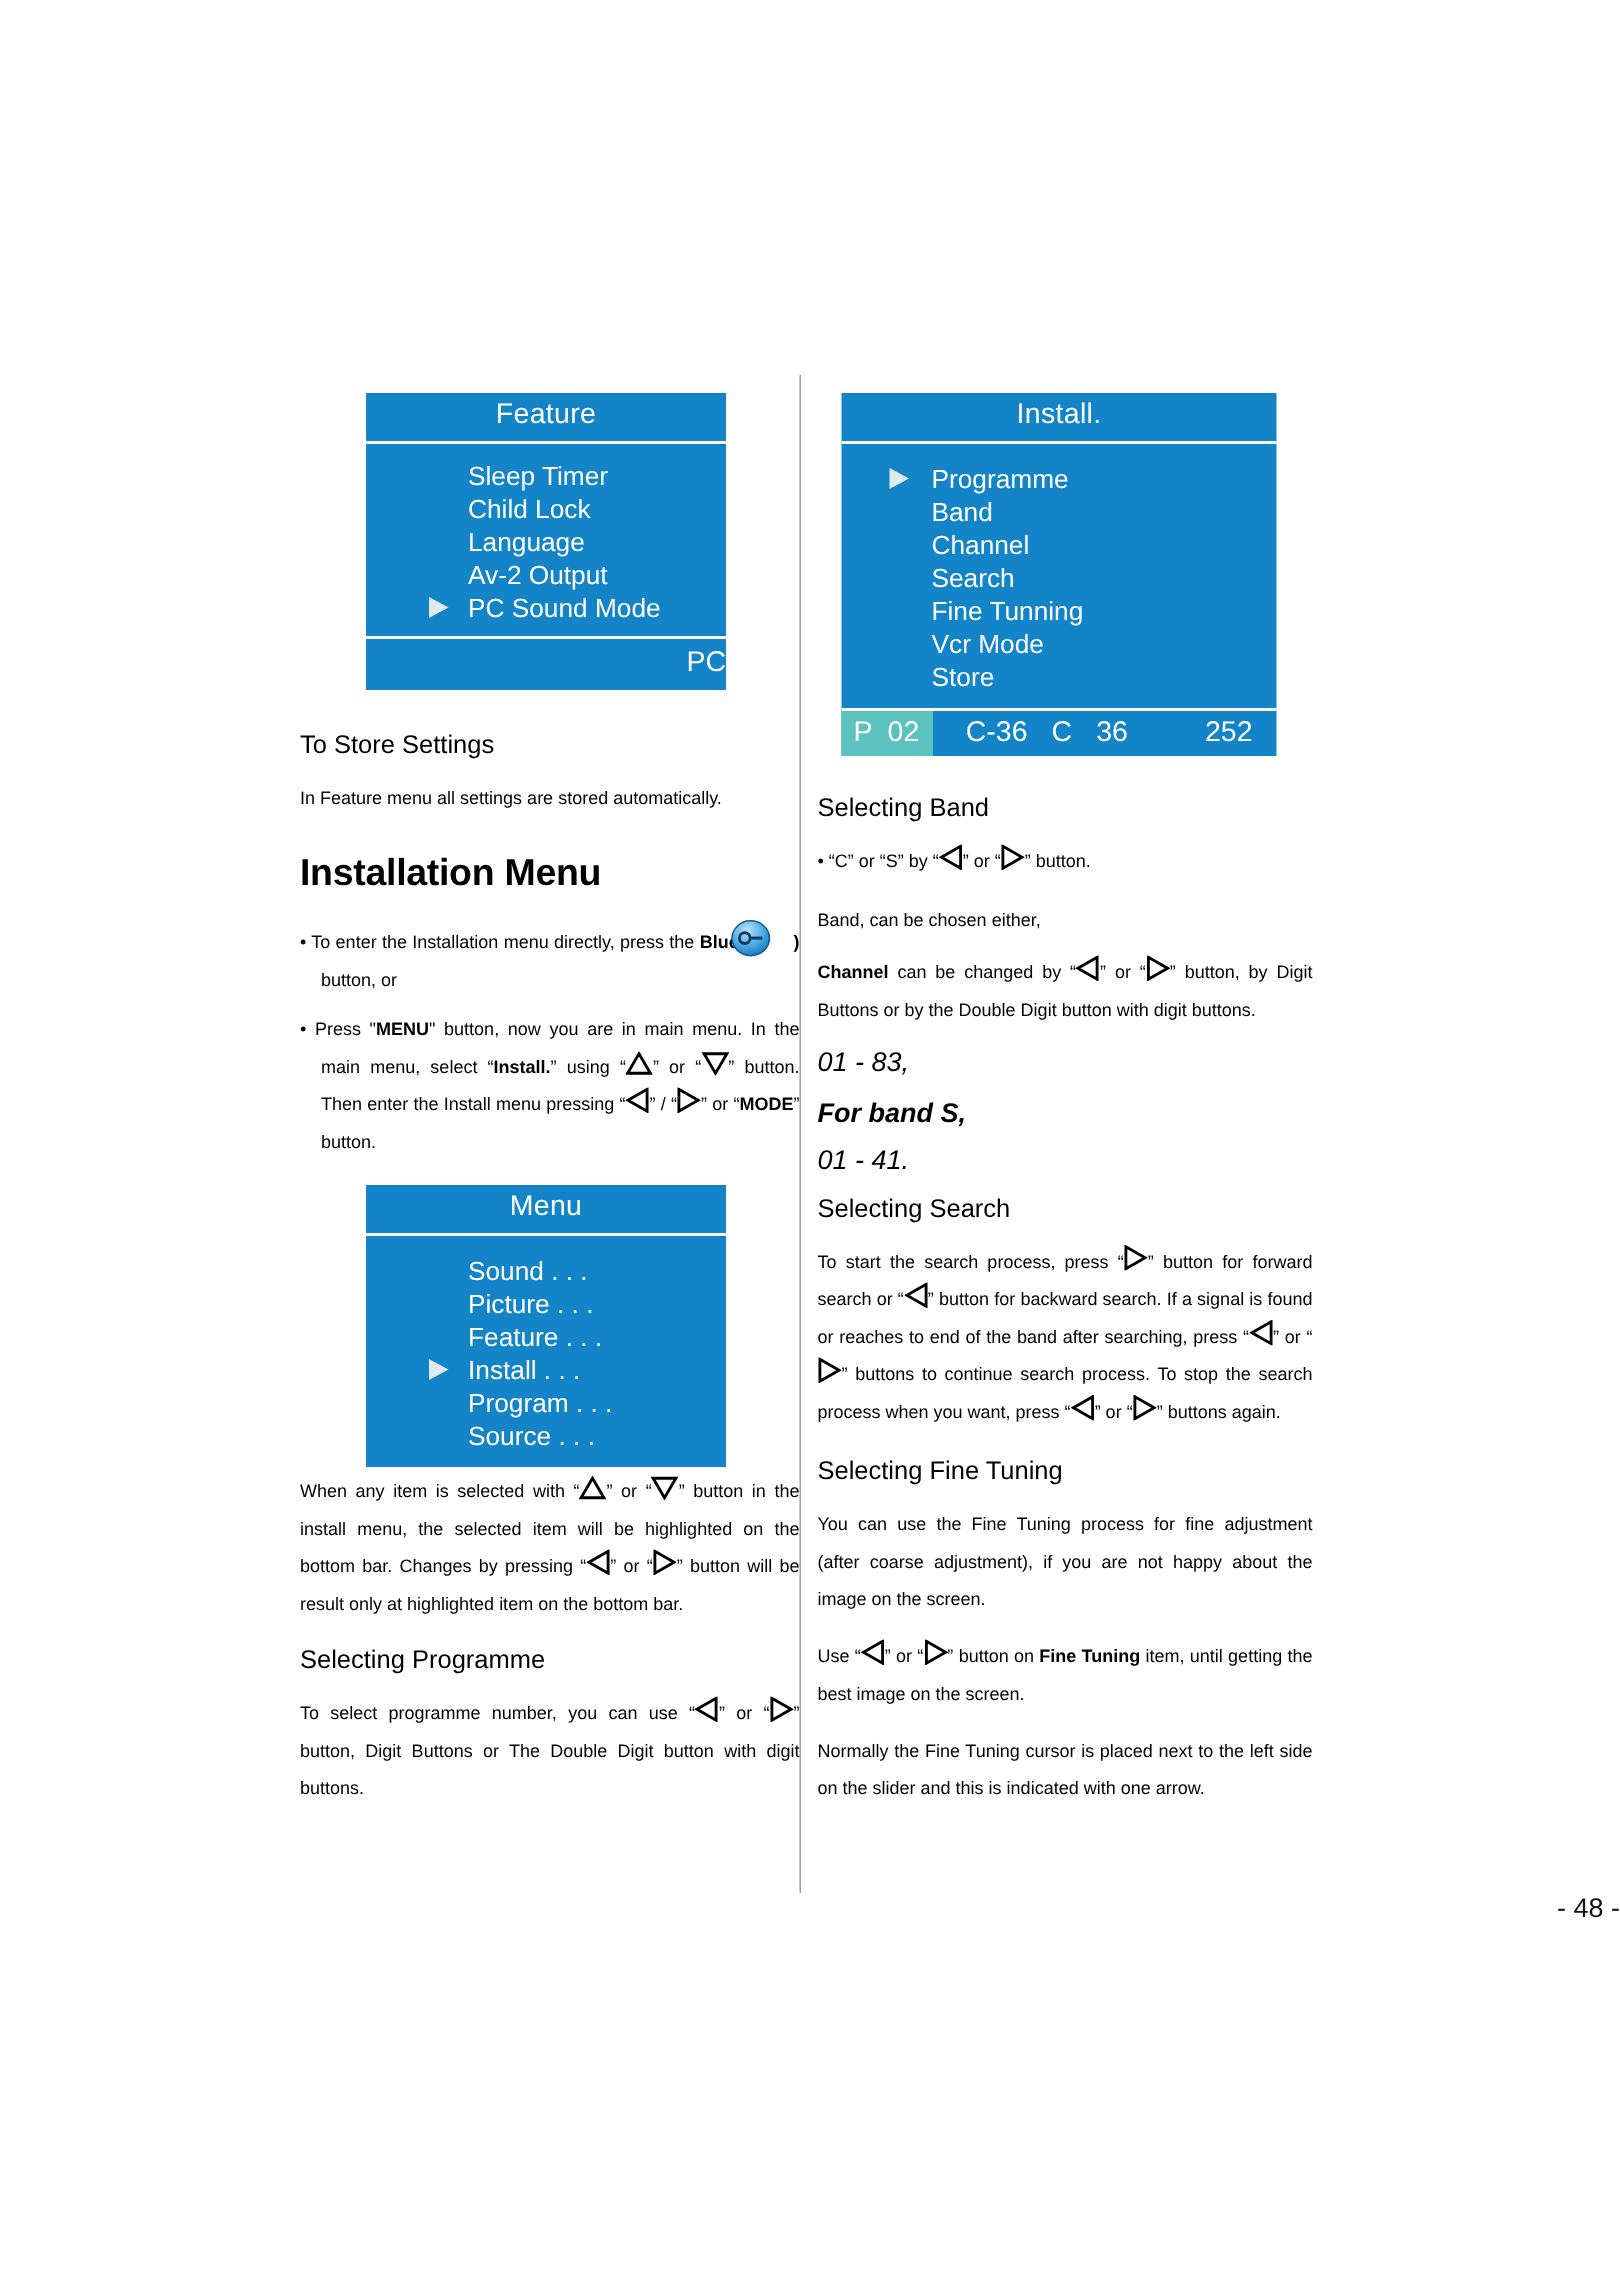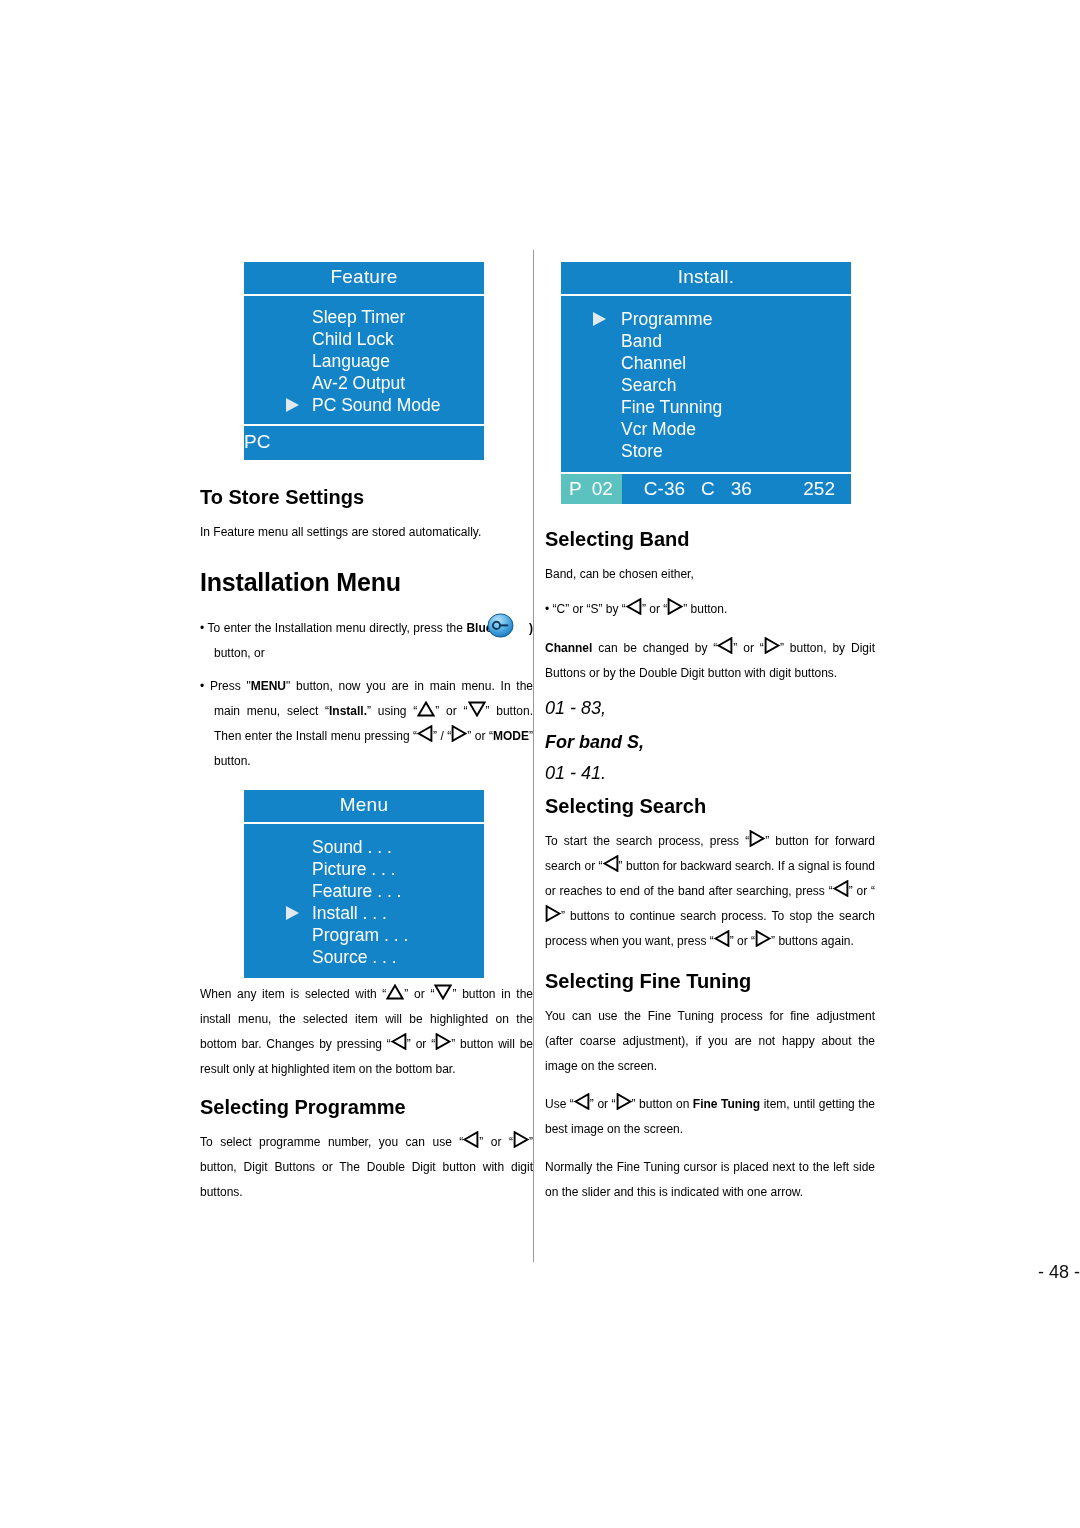--- a/index.html
+++ b/index.html
@@ -77,21 +77,21 @@
     position: absolute;
     left: 42px;
     top: 4px;
     width: 0;
     height: 0;
     border-left: 13px solid #dfe9ee;
     border-top: 7px solid transparent;
     border-bottom: 7px solid transparent;
   }
   .osd-footer {
-    text-align: left;
+    text-align: right;
     font-size: 19px;
     line-height: 28px;
     padding: 2px 0 4px 0;
     border-top: 2px solid #ffffff;
   }
   .osd-statusbar {
     border-top: 2px solid #ffffff;
     font-size: 19px;
     line-height: 30px;
     height: 30px;
@@ -142,22 +142,22 @@
 
   
   h2.doc-h2 {
     font-size: 25px;
     font-weight: bold;
     margin: 22px 0 16px 0;
     line-height: 30px;
     letter-spacing: -0.2px;
   }
   h3.doc-h3 {
-    font-size: 20px;
-    font-weight: bold;
+    font-size: 17px;
+    font-weight: normal;
     margin: 0 0 12px 0;
     line-height: 22px;
   }
   h3.tight { margin-top: 14px; }
 
   p.doc-p {
     font-size: 12px;
     line-height: 25px;
     margin: 0 0 13px 0;
     text-align: justify;
@@ -358,27 +358,27 @@
           <span>C-36</span>
           <span>C</span>
           <span>36</span>
         </span>
         <span class="seg-right">252</span>
       </div>
     </div>
 
     <h3 class="doc-h3" style="margin-top:24px;">Selecting Band</h3>
 
+    <p class="doc-p bullet-ind" style="margin-bottom:14px;"><span>• “C” or “S” by “</span><span class="tri"><svg width="16" height="17" viewBox="0 0 16 17">
+            <path d="M1.6 8.5 L14.4 1.2 L14.4 15.8 Z" fill="none" stroke="#000" stroke-width="1.9"></path>
+          </svg></span><span>” or “</span><span class="tri"><svg width="16" height="17" viewBox="0 0 16 17">
+            <path d="M14.4 8.5 L1.6 1.2 L1.6 15.8 Z" fill="none" stroke="#000" stroke-width="1.9"></path>
+          </svg></span><span>” button.</span></p>
+
     <p class="doc-p" style="margin-bottom:10px;">Band, can be chosen either,</p>
-
-    <p class="doc-p bullet-ind" style="margin-bottom:14px;"><span>• “C” or “S” by “</span><span class="tri"><svg width="16" height="17" viewBox="0 0 16 17">
-            <path d="M1.6 8.5 L14.4 1.2 L14.4 15.8 Z" fill="none" stroke="#000" stroke-width="1.9"></path>
-          </svg></span><span>” or “</span><span class="tri"><svg width="16" height="17" viewBox="0 0 16 17">
-            <path d="M14.4 8.5 L1.6 1.2 L1.6 15.8 Z" fill="none" stroke="#000" stroke-width="1.9"></path>
-          </svg></span><span>” button.</span></p>
 
 
     <p class="doc-p" style="margin-bottom:10px;"><span class="b">Channel</span><span> can be changed by “</span><span class="tri"><svg width="16" height="17" viewBox="0 0 16 17">
             <path d="M1.6 8.5 L14.4 1.2 L14.4 15.8 Z" fill="none" stroke="#000" stroke-width="1.9"></path>
           </svg></span><span>” or “</span><span class="tri"><svg width="16" height="17" viewBox="0 0 16 17">
             <path d="M14.4 8.5 L1.6 1.2 L1.6 15.8 Z" fill="none" stroke="#000" stroke-width="1.9"></path>
           </svg></span><span>” button, by Digit Buttons or by the Double Digit button with digit buttons.</span></p>
 
     <p class="italic">01 - 83,</p>
     <h3 class="bolditalic">For band S,</h3>

